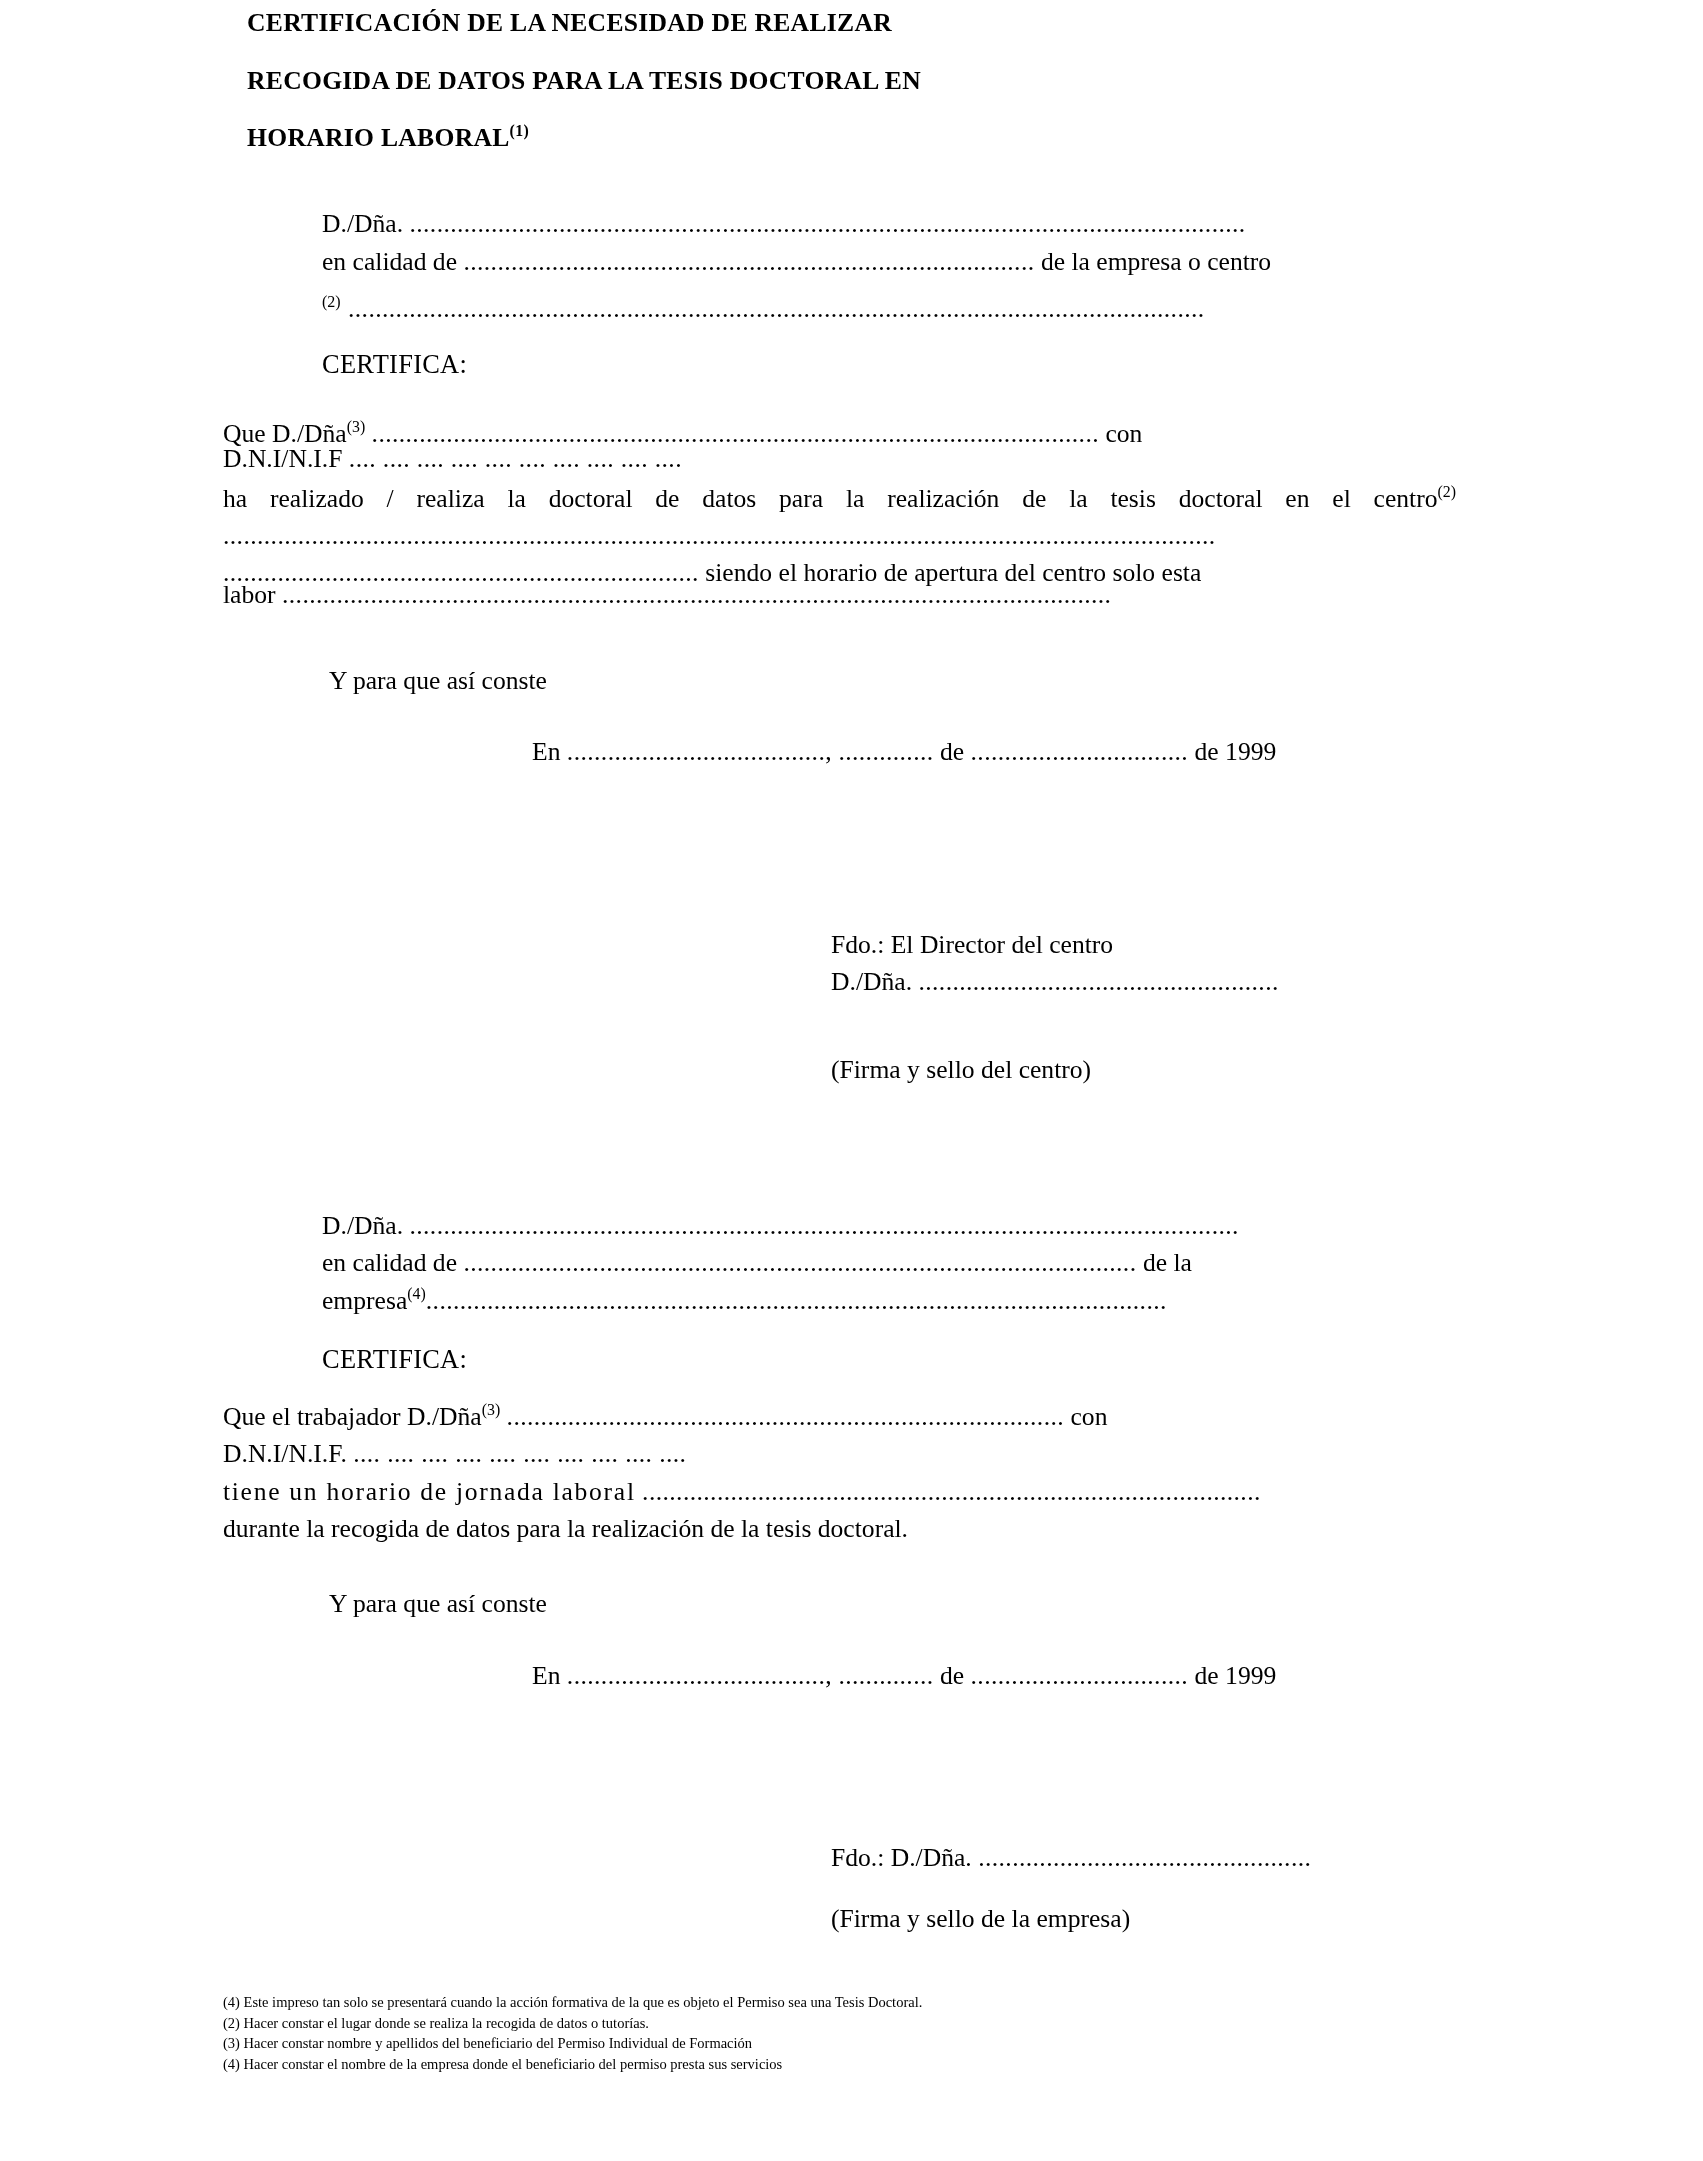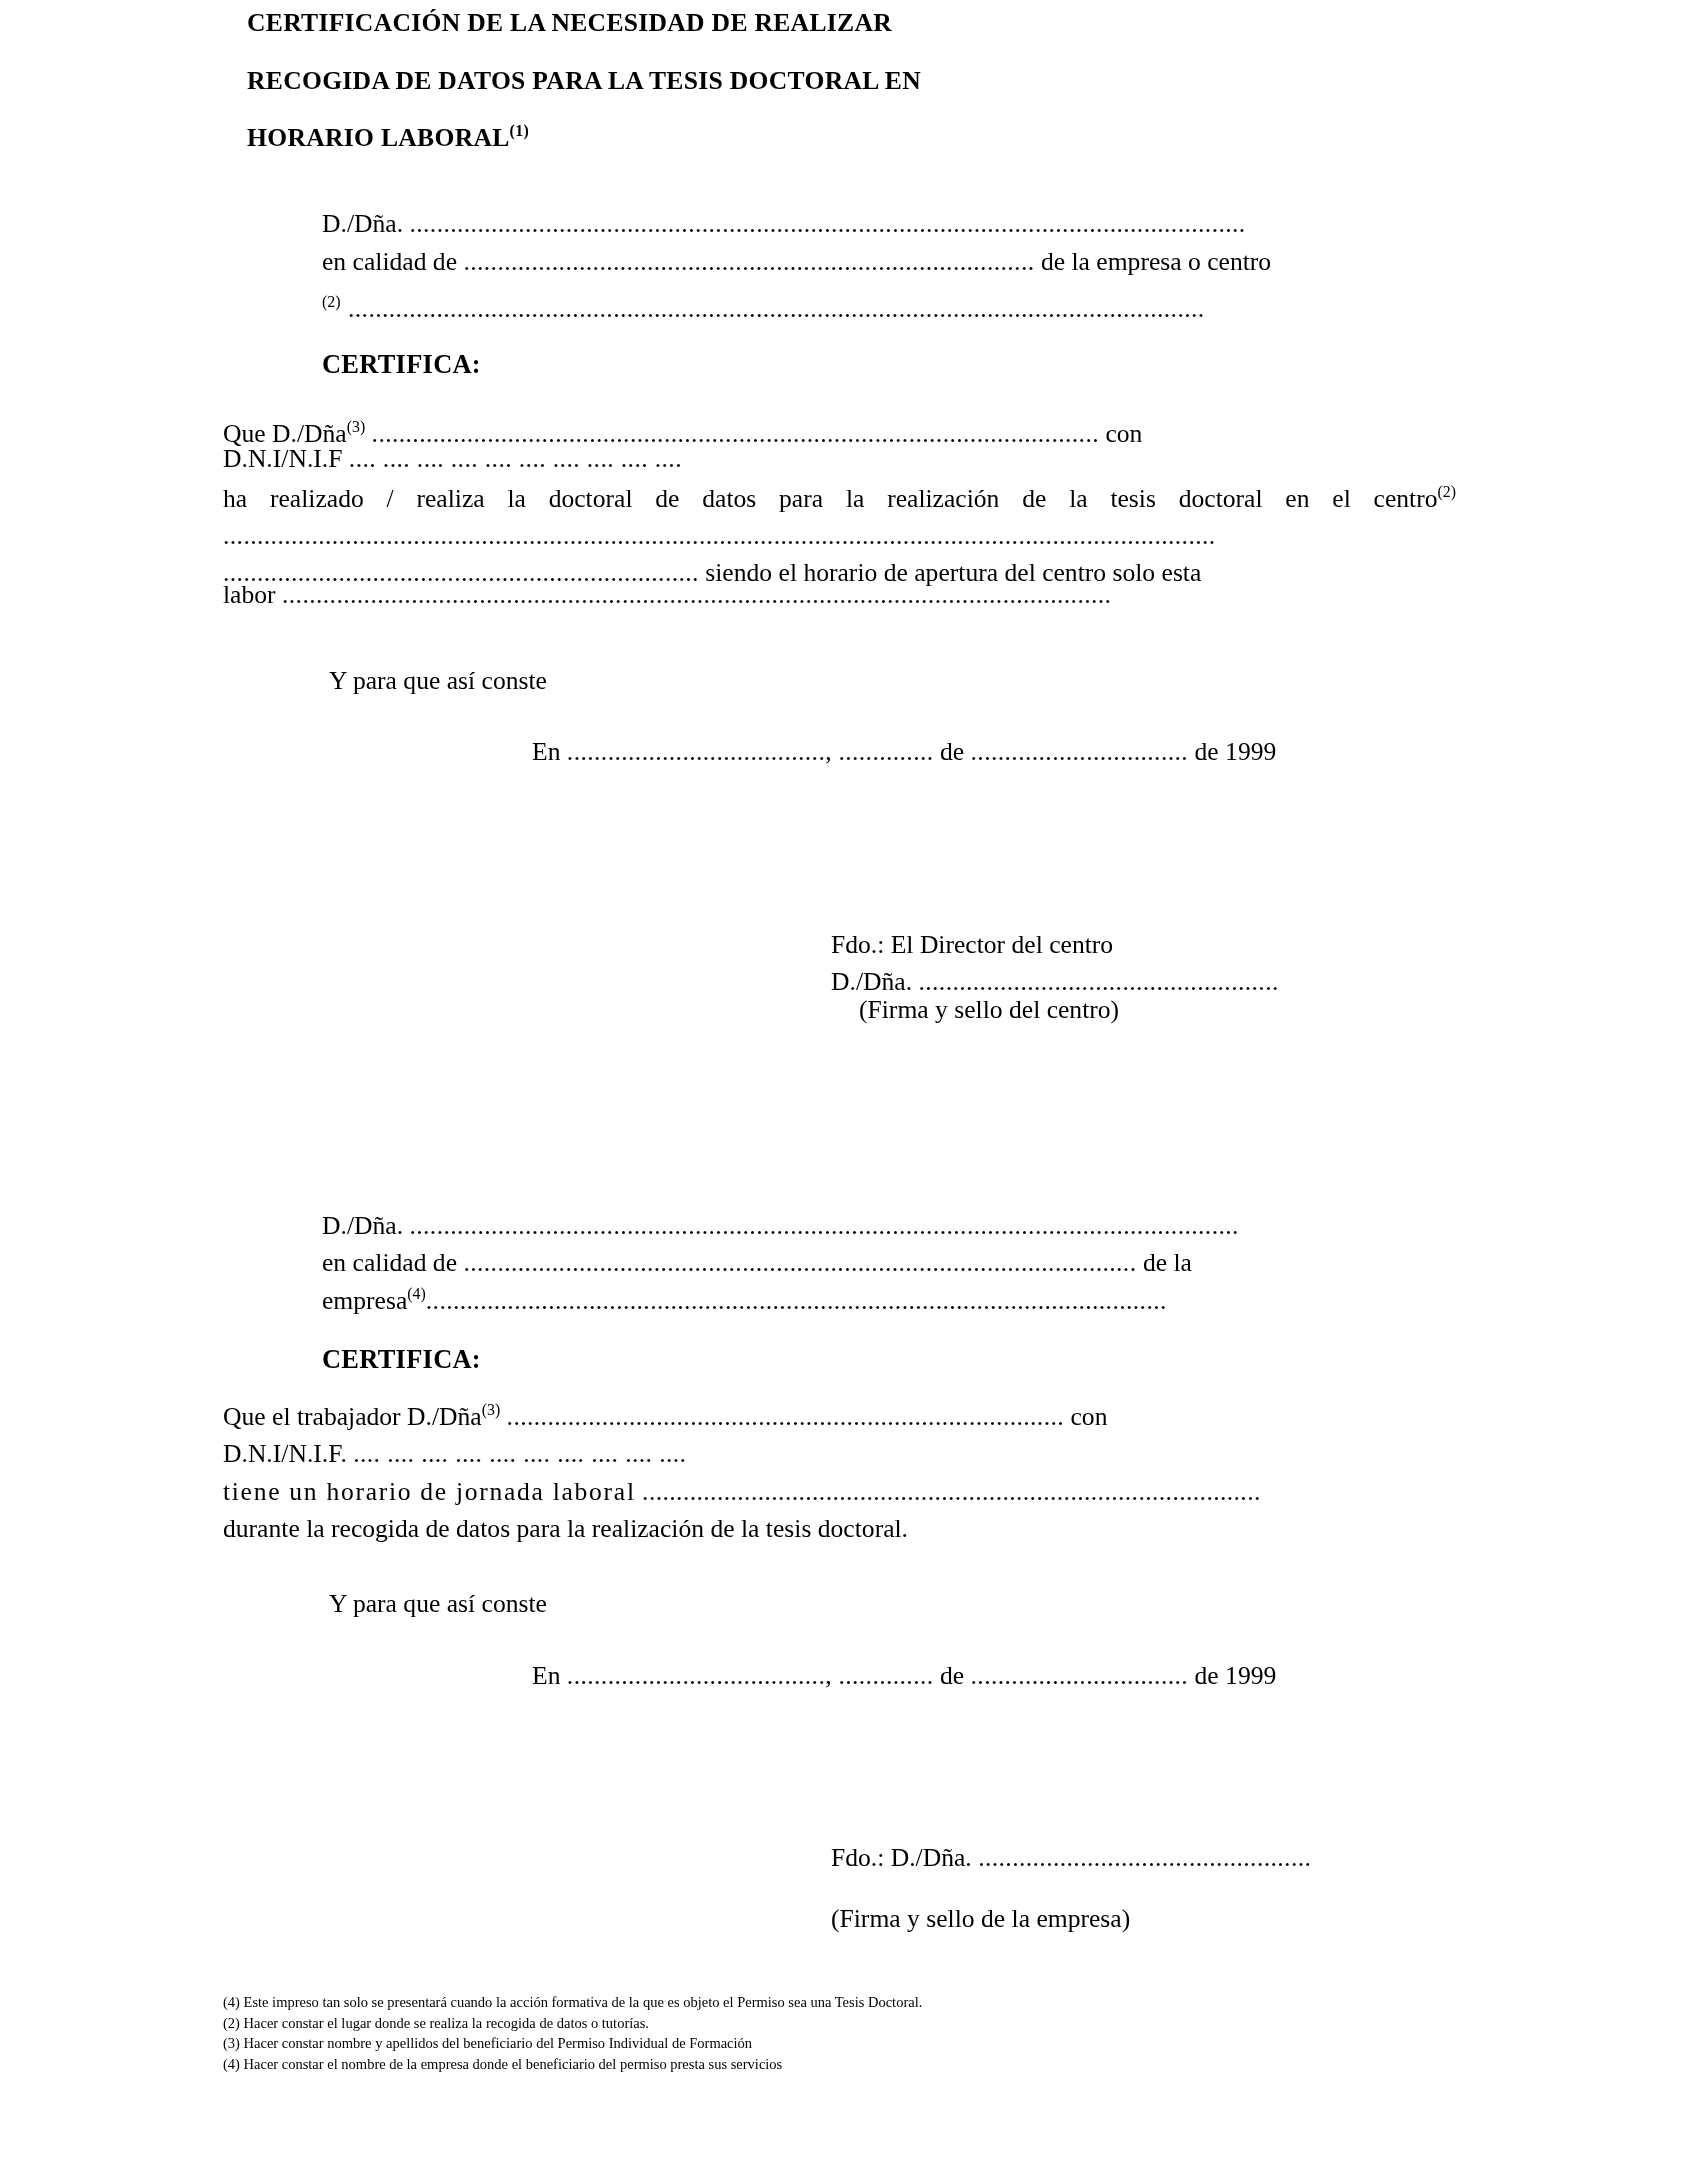--- a/index.html
+++ b/index.html
@@ -52,21 +52,21 @@
     position: absolute;
     font-size: 25.6px;
     line-height: 1.0;
     white-space: nowrap;
   }
   .t.just {
     white-space: normal;
     text-align: justify;
     text-align-last: justify;
   }
-  .bold { font-weight: bold; letter-spacing: 0.3px; }
+  .bold { font-weight: normal; letter-spacing: 0.3px; }
 
   .dots { letter-spacing: 0.4px; }
 
   .footnotes {
     position: absolute;
     left: 223px;
     top: 1992px;
     width: 1022px;
     font-size: 14.5px;
     line-height: 1.42;
@@ -147,21 +147,21 @@
     <span>1999</span>
   </div>
 
   <div class="t" style="left:831px; top:932px;">Fdo.: El Director del centro</div>
 
   <div class="t" style="left:831px; top:969px;">
     <span>D./Dña.</span>
     <span class="dots">.....................................................</span>
   </div>
 
-  <div class="t" style="left:831px; top:997px;margin-left:28px;">(Firma y sello del centro)</div>
+  <div class="t" style="left:831px; top:1057px;">(Firma y sello del centro)</div>
 
   <div class="t" style="left:322px; top:1213px;">
     <span>D./Dña.</span>
     <span class="dots">..........................................................................................................................</span>
   </div>
 
   <div class="t" style="left:322px; top:1250px;">
     <span>en calidad de</span>
     <span class="dots">...................................................................................................</span>
     <span>de la</span>

